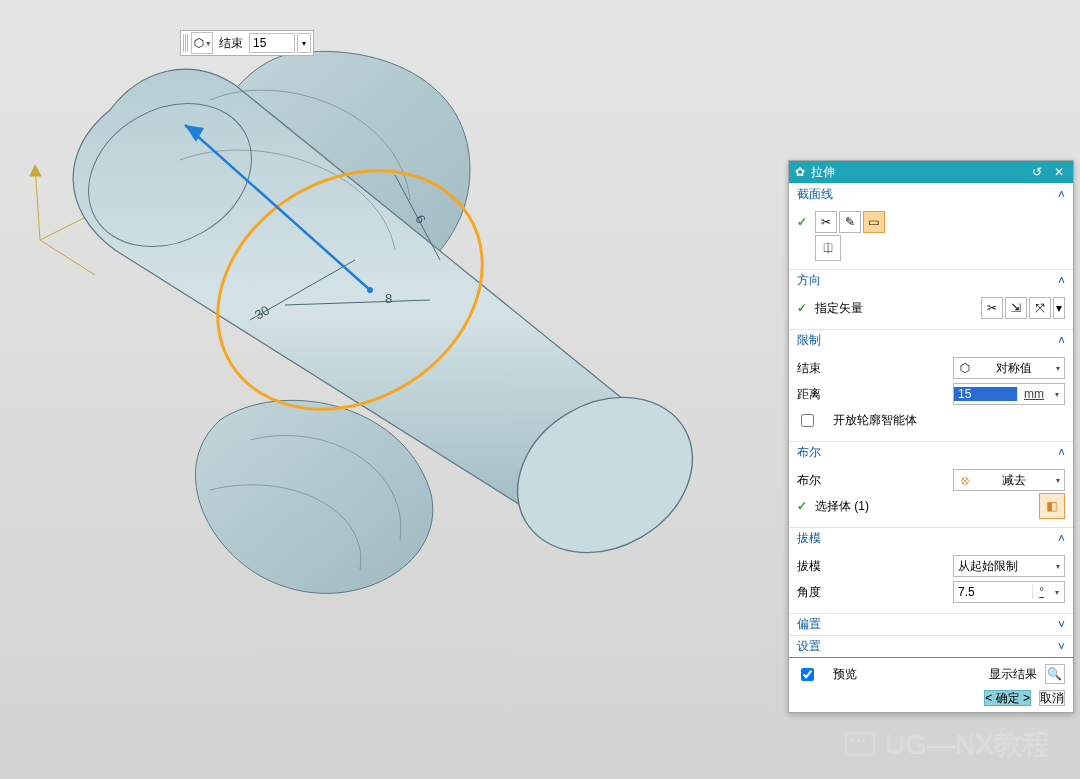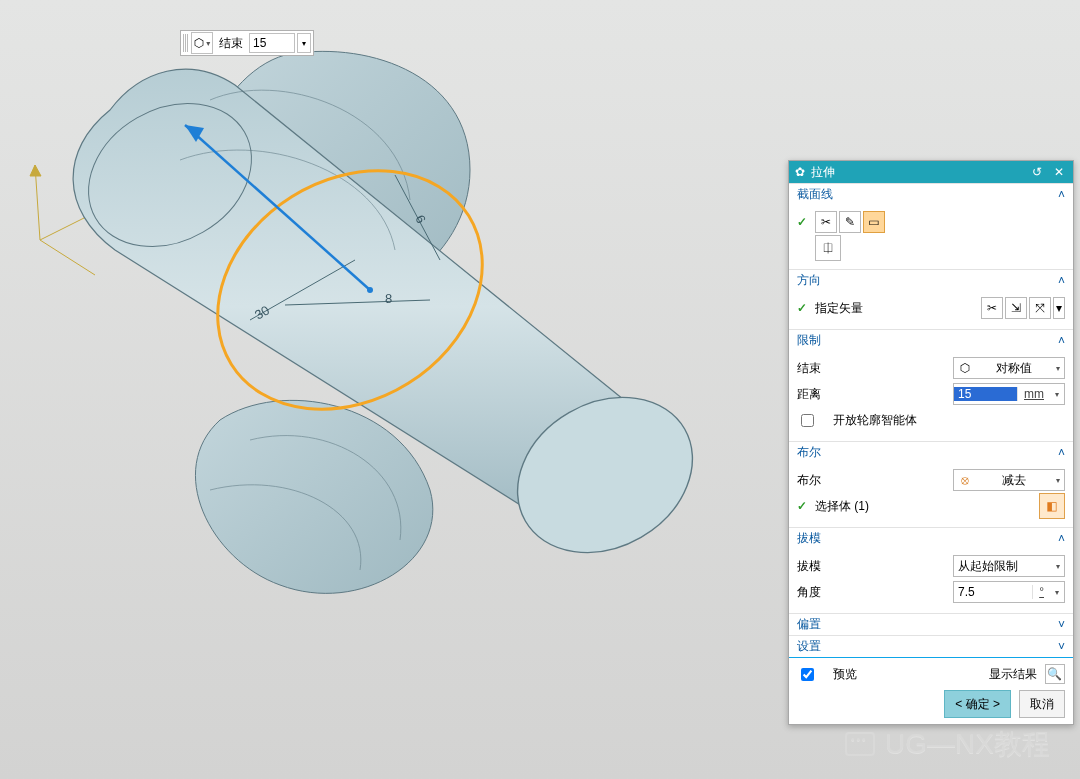--- a/index.html
+++ b/index.html
@@ -64,21 +64,21 @@
   .num-input .val { flex:1; padding: 0 4px; }
   .num-input .val.sel { background:#2a6bd4; color:#fff; }
   .num-input .unit { padding: 0 6px; color:#444; border-left:1px solid #e0e0e0;text-decoration:underline; }
   .num-input .arr { width:14px; text-align:center; font-size:8px; color:#555; }
 
   .cb { display:flex; align-items:center; gap:16px; }
   .cb input { width:13px; height:13px; }
 
   .footer { border-top:1px solid #0ea5e9; padding: 6px 8px; display:flex; align-items:center; gap:8px; }
   .footer .sp { flex:1; }
-  .pbtn { height: 28px; padding: 0 10px; border:1px solid #b8b8b8; background:#f4f4f4; display:flex; align-items:center; cursor:pointer; }
+  .pbtn { height: 16px; padding: 0 0; border:1px solid #b8b8b8; background:#f4f4f4; display:flex; align-items:center; cursor:pointer; }
   .pbtn.primary { background:#8ed0dc; border-color:#5fb6c5; }
   .mag { width:20px; height:20px; border:1px solid #b8b8b8; background:#fff; display:flex; align-items:center; justify-content:center; }
 
   .watermark {
     position: absolute; right: 30px; bottom: 16px; color: #d9d9d8;
     font-size: 28px; font-weight: 500; display:flex; align-items:center; gap:10px;
     text-shadow: 0 1px 0 rgba(255,255,255,.3);
   }
   .wm-icon { width:30px; height:24px; border:2px solid #d9d9d8; border-radius:4px; position:relative; }
   .wm-icon::after { content:"•••"; position:absolute; top:0; left:4px; font-size:10px; color:#d9d9d8; letter-spacing:2px; }

